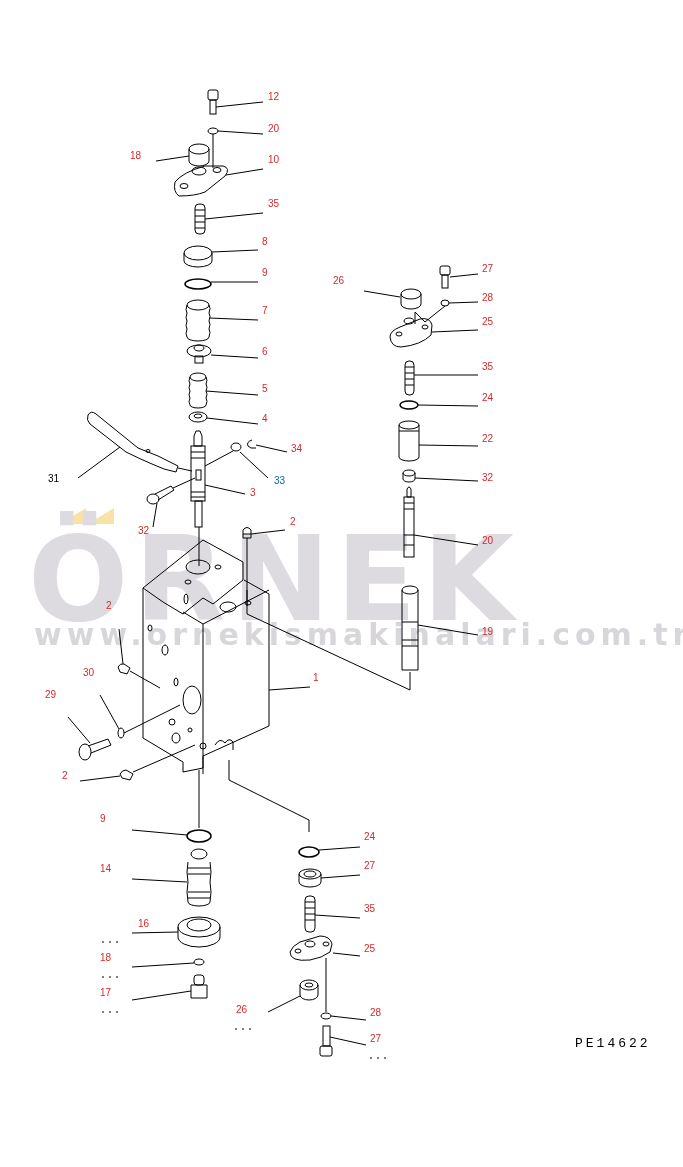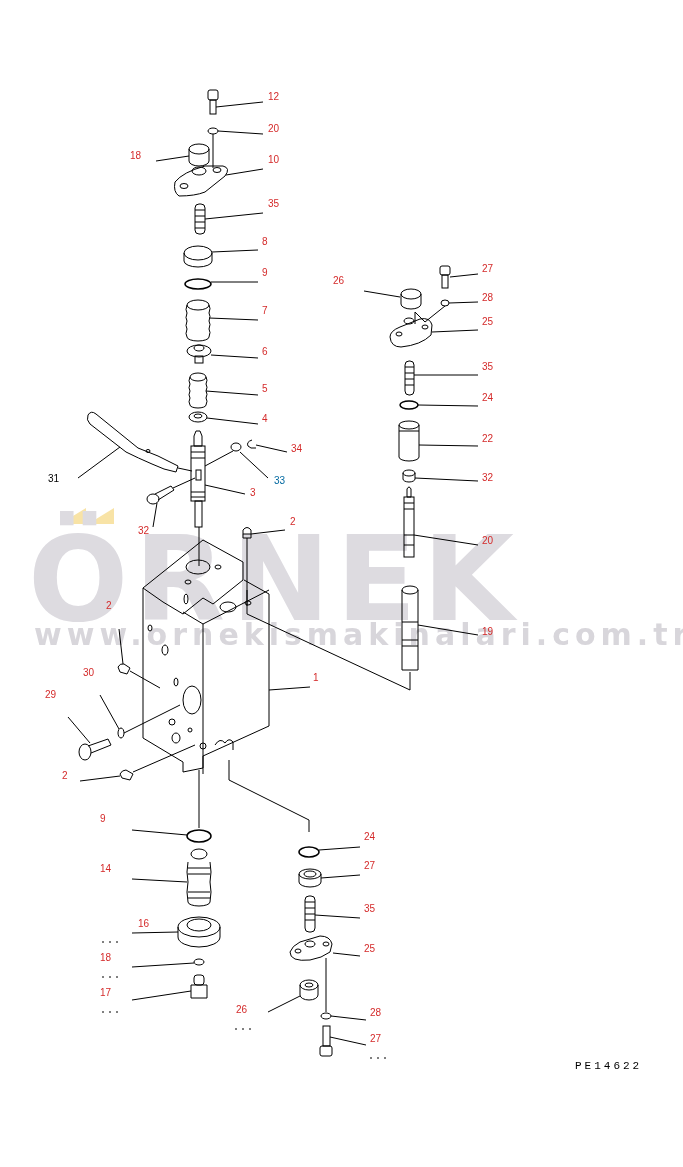--- a/index.html
+++ b/index.html
@@ -2,21 +2,21 @@
 <html><head>
 <meta charset="utf-8">
 <style>
   html,body{margin:0;padding:0;background:#fff;}
   body{width:683px;height:1167px;position:relative;overflow:hidden;font-family:"Liberation Sans",sans-serif;}
   #stage{position:absolute;left:0;top:0;width:683px;height:1167px;}
   .wm-big{position:absolute;left:28px;top:520px;font-family:"DejaVu Sans",sans-serif;font-weight:bold;font-size:118px;letter-spacing:6px;color:#dddbe0;line-height:1;}
   .wm-url{position:absolute;left:34px;top:620px;font-family:"DejaVu Sans",sans-serif;font-weight:bold;font-size:30px;letter-spacing:5px;color:#d8d6db;line-height:1;}
   .wm-accent{position:absolute;width:0;height:0;border-left:26px solid transparent;border-bottom:16px solid #f8e3a6;}
   .callout{position:absolute;color:#d42a2a;font-size:10px;line-height:1;font-family:"Liberation Sans",sans-serif;}
-  .code{position:absolute;left:575px;top:1060px;font-family:"Liberation Mono",monospace;font-size:11px;letter-spacing:3px;color:#000;}
+  .code{position:absolute;left:575px;top:1036px;font-family:"Liberation Mono",monospace;font-size:13px;letter-spacing:3px;color:#000;}
   svg{position:absolute;left:0;top:0;}
 </style>
 </head>
 <body>
 
 <div id="stage">
 
   <div class="wm-accent" style="left:60px;top:508px;"></div>
   <div class="wm-accent" style="left:88px;top:508px;"></div>
   <div class="wm-big">ÖRNEK</div>

